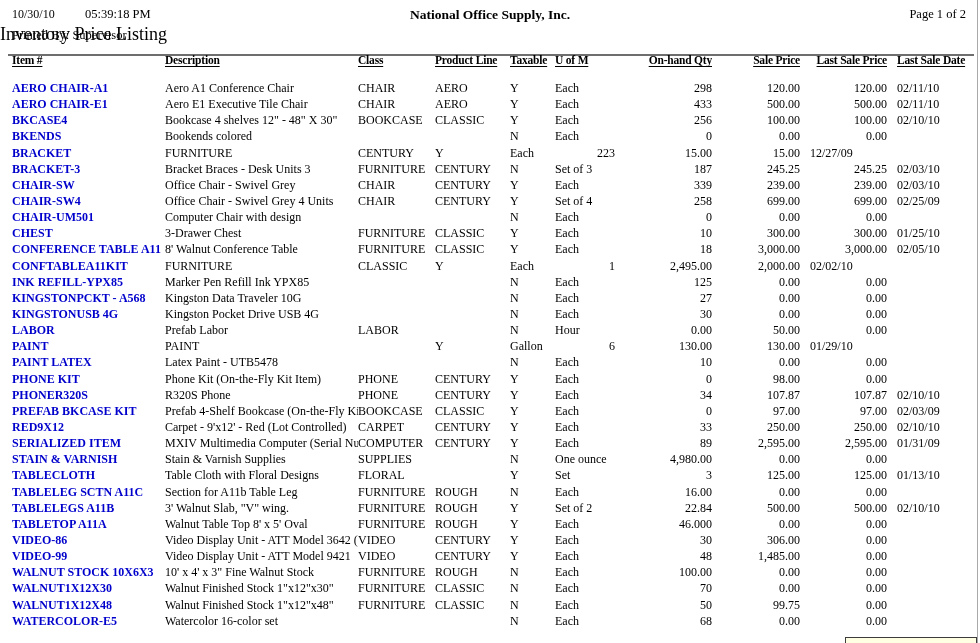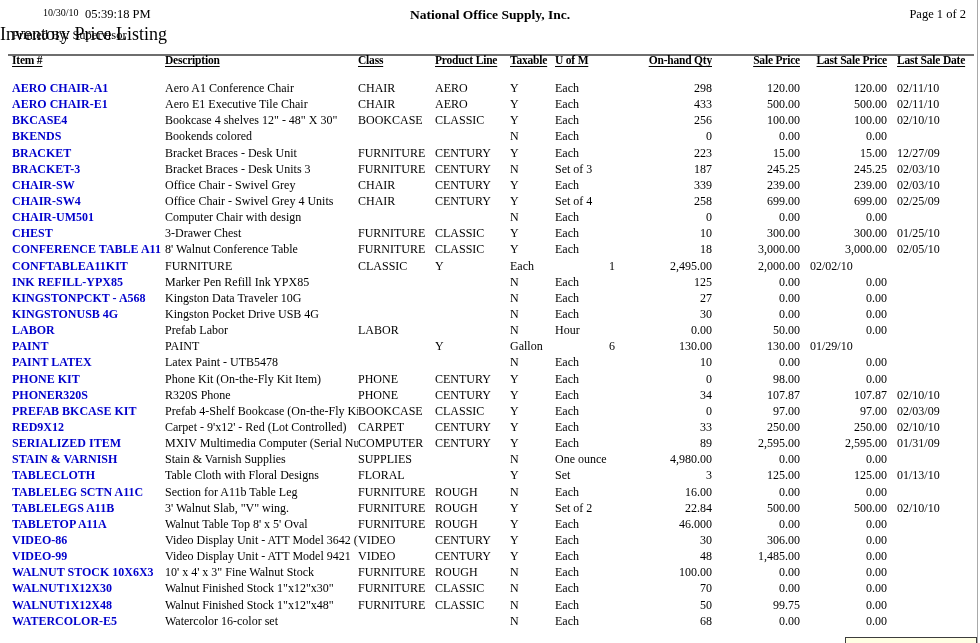--- a/index.html
+++ b/index.html
@@ -1,20 +1,20 @@
 <!DOCTYPE html>
 <html><head>
 <meta charset="utf-8">
 <style>
   html,body { margin:0; padding:0; background:#fff; }
   .page {
     position:relative; width:980px; height:643px; overflow:hidden;
     background:#ffffff; font-family:"Liberation Serif", serif; color:#000;
   }
-  .hdr-date { position:absolute; left:12px; top:7px; font-size:10px;margin-left:31px; }
+  .hdr-date { position:absolute; left:12px; top:7px; font-size:12px; }
   .hdr-time { position:absolute; left:85px; top:7px; font-size:12.5px; }
   .hdr-printed { position:absolute; left:12px; top:28px; font-size:12.5px; }
   .hdr-company { position:absolute; left:0; top:7px; width:100%; text-align:center; font-size:13.5px; font-weight:bold; }
   .hdr-title { position:absolute; left:0; top:24px; width:100%; text-align:left; font-size:18px; font-weight:normal; }
   .hdr-page { position:absolute; right:14px; top:7px; font-size:12.5px; }
   .hdr-rule { position:absolute; left:8px; right:6px; top:54px; height:2px; background:#6e6e6e; }
 
   .grid-row {
     display:grid;
     grid-template-columns:153px 193px 77px 75px 45px 60px 97px 88px 87px 1fr;
@@ -108,21 +108,20 @@
       <span></span>
       <span>N</span>
       <span>Each</span>
       <span class="c-qty">0</span>
       <span class="c-sale">0.00</span>
       <span class="c-last">0.00</span>
       <span class="c-date"></span>
     </div>
       <div class="grid-row">
       <span class="c-item">BRACKET</span>
-      <span>Bracket Braces - Desk Unit</span>
       <span>FURNITURE</span>
       <span>CENTURY</span>
       <span>Y</span>
       <span>Each</span>
       <span class="c-qty">223</span>
       <span class="c-sale">15.00</span>
       <span class="c-last">15.00</span>
       <span class="c-date">12/27/09</span>
     </div>
       <div class="grid-row">

